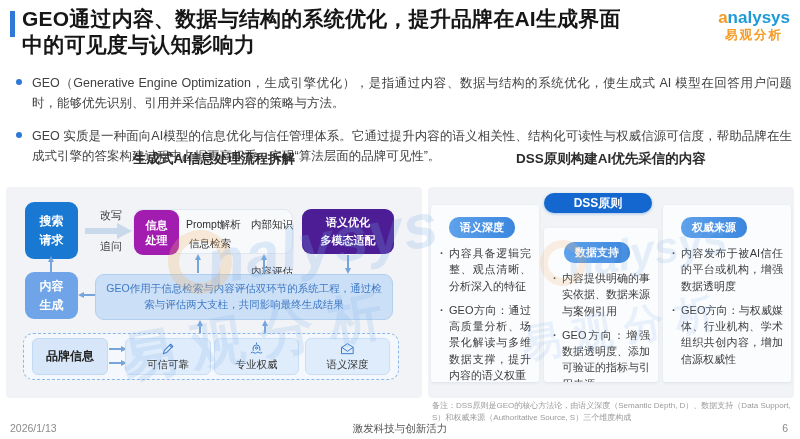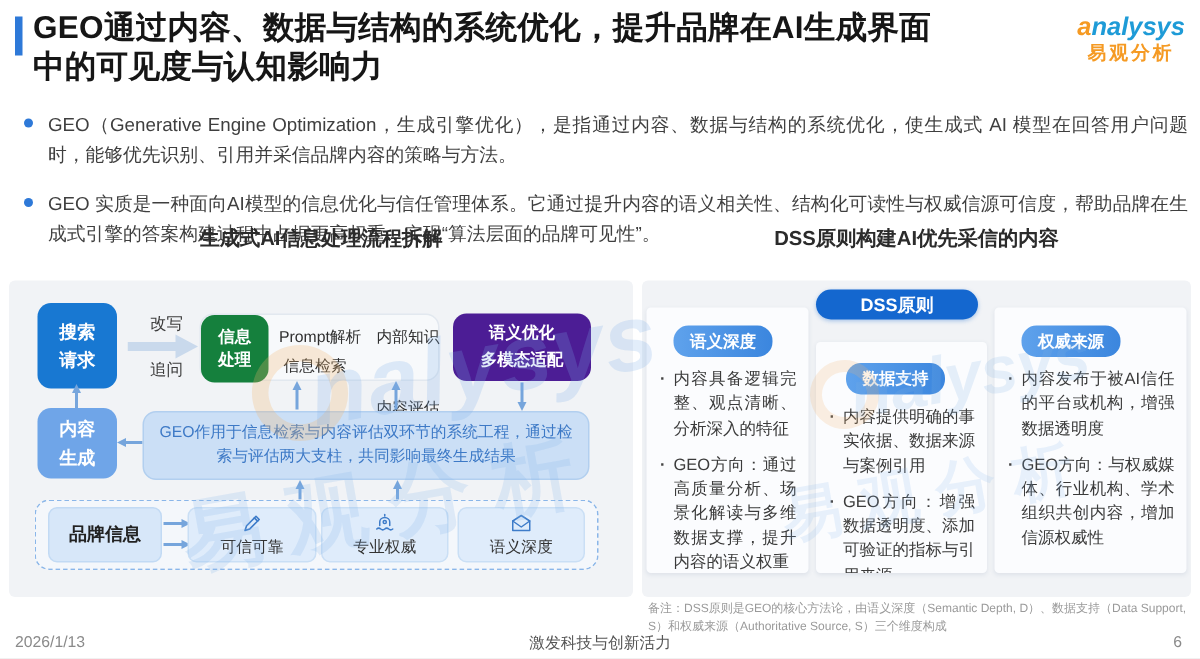--- a/index.html
+++ b/index.html
@@ -6,21 +6,21 @@
   html,body { background:#e8e8e8; }
   .slide {
     position:relative; width:800px; height:439px; background:#ffffff;
     font-family:"Liberation Sans","DejaVu Sans",sans-serif; overflow:hidden;
     margin:0 auto;
   }
   
   .accent-bar { position:absolute; left:10px; top:11px; width:5px; height:26px; background:#2E79D8; }
   .title { position:absolute; left:22px; top:6px; width:690px; font-size:21px; line-height:26px; font-weight:bold; color:#161616; letter-spacing:0.2px; }
   .logo { position:absolute; top:8px; right:10px; text-align:center; line-height:1.15; }
-  .logo-main { font-size:17px; font-style:italic; font-weight:bold; }
+  .logo-main { font-size:17px; font-weight:bold; }
   .logo-a { color:#F59A23; }
   .logo-rest { color:#1E9BD7; }
   .logo-cn { font-size:12.5px; font-weight:bold; color:#F59A23; letter-spacing:2px; }
   
   .bullets { position:absolute; left:14px; top:73px; width:778px; }
   .bullet-row { display:flex; margin-bottom:13px; }
   .bullet-dot { flex:0 0 auto; width:6px; height:6px; border-radius:50%; background:#2E79D8; margin:6px 10px 0 2px; }
   .bullet-text { font-size:12.5px; line-height:1.6; color:#3f3f3f; text-align:justify; }
   
   .fig-title { position:absolute; top:150px; font-size:13.5px; font-weight:bold; color:#2b2b2b; text-align:center; }
@@ -29,21 +29,21 @@
   .panel { position:absolute; top:187px; height:211px; background:#F1F3F6; border-radius:4px; }
   .panel-left { left:6px; width:416px; }
   .panel-right { left:428px; width:366px; }
   
   .node { position:absolute; display:flex; flex-direction:column; align-items:center; justify-content:center; border-radius:9px; color:#fff; font-weight:bold; }
   .node .ln { line-height:1.55; }
   .search-box { left:19px; top:15px; width:53px; height:57px; background:#1878D2; font-size:12px; }
   .content-box { left:19px; top:85px; width:53px; height:47px; background:#6FA5E8; font-size:12px; }
   .semantic-box { left:296px; top:22px; width:92px; height:45px; background:#4c1d95; font-size:11px; }
   .info-group { position:absolute; left:127px; top:22px; width:160px; height:45px; background:#F7F9FB; border:1px solid #E2E8EF; border-radius:9px; }
-  .ip-label { position:absolute; left:0; top:0; width:45px; height:45px; background:#15803d; border-radius:9px; color:#fff; font-weight:bold; font-size:11px; display:flex; flex-direction:column; align-items:center; justify-content:center; }
+  .ip-label { position:absolute; left:0; top:0; width:45px; height:45px; background:#a21caf; border-radius:9px; color:#fff; font-weight:bold; font-size:11px; display:flex; flex-direction:column; align-items:center; justify-content:center; }
   .ip-label .ln { line-height:1.35; }
   .ig-item { position:absolute; font-size:10.5px; color:#2f2f2f; font-weight:500; white-space:nowrap; }
   .arrow-label { position:absolute; font-size:11px; color:#3c3c3c; text-align:center; width:46px; left:82px; }
   .big-arrow { position:absolute; left:79px; top:35px; }
   .geo-note { position:absolute; left:89px; top:87px; width:298px; height:46px; background:#CBDFF6; border:1px solid #B2CFEF; border-radius:9px; color:#3D79C6; font-size:10.5px; line-height:1.5; display:flex; align-items:center; justify-content:center; text-align:center; padding:4px 10px; }
   .dashed-box { position:absolute; left:17px; top:146px; width:376px; height:47px; border:1.5px dashed #8AB6E9; border-radius:10px; background:rgba(245,250,255,.55); }
   .brand-box { position:absolute; left:26px; top:151px; width:76px; height:37px; background:#D7E7F9; border:1px solid #C2DAF4; border-radius:6px; display:flex; align-items:center; justify-content:center; font-size:12px; font-weight:bold; color:#222; }
   .pillar { position:absolute; top:151px; height:37px; background:#DFECFB; border:1px solid #CADFF5; border-radius:6px; display:flex; flex-direction:column; align-items:center; justify-content:center; }
   .pillar .p-icon { height:16px; display:flex; align-items:center; }
   .pillar .p-label { font-size:10.5px; color:#333; margin-top:1px; }

